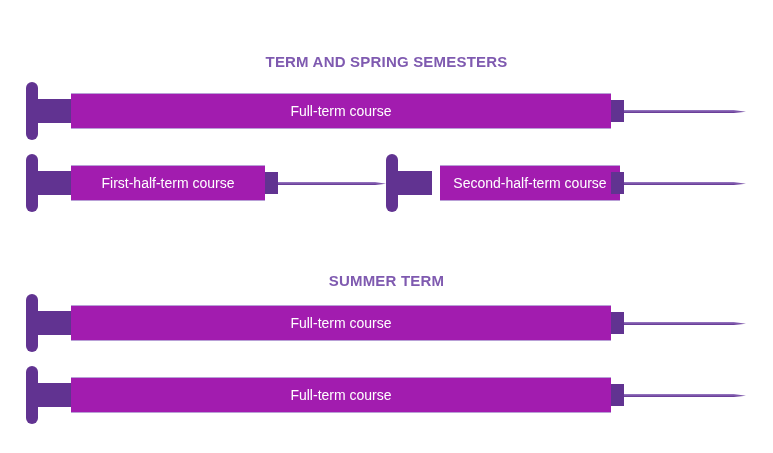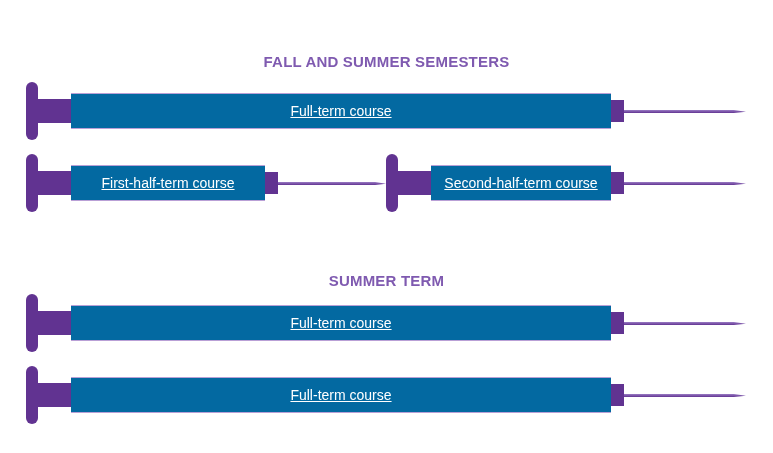--- a/index.html
+++ b/index.html
@@ -1,28 +1,28 @@
 <!DOCTYPE html>
 <html><head>
   <meta charset="utf-8">
   <style>
     html, body { margin: 0; padding: 0; background: #ffffff; }
     body { width: 773px; height: 453px; position: relative; overflow: hidden; font-family: "Liberation Sans", sans-serif; }
     .heading { position: absolute; left: 0; width: 773px; text-align: center; color: #7f5ab0; font-weight: bold; font-size: 15px; letter-spacing: 0.2px; }
     .syringe { position: absolute; height: 58px; }
     .syringe .handle { position: absolute; left: 0; top: 0; width: 12px; height: 58px; background: #613391; border-radius: 6px; }
     .syringe .stem { position: absolute; left: 10px; top: 17px; width: 36px; height: 24px; background: #613391; }
-    .syringe .barrel { position: absolute; top: 12px; height: 34px; background: #0369a1; color: #ffffff; font-size: 14px; display: flex; align-items: center; justify-content: center; box-shadow: 0 1px 0 #b9a0d6, 0 -1px 0 #b9a0d6; text-decoration: underline; }
+    .syringe .barrel { position: absolute; top: 12px; height: 34px; background: #a21caf; color: #ffffff; font-size: 14px; display: flex; align-items: center; justify-content: center; box-shadow: 0 1px 0 #b9a0d6, 0 -1px 0 #b9a0d6; }
     .syringe .tip { position: absolute; top: 18px; width: 13px; height: 22px; background: #613391; }
     .syringe .needle { position: absolute; top: 28px; height: 3px; background: linear-gradient(to bottom, #9a7cc4, #613391); clip-path: polygon(0 0, 90% 0, 100% 60%, 90% 100%, 0 100%); }
   </style>
 </head>
 <body>
 
-<div class="heading" style="top:53px;">FALL AND SUMMER SEMESTERS</div>
+<div class="heading" style="top:53px;">TERM AND SPRING SEMESTERS</div>
 
 <div class="syringe" style="left:26px; top:82px; width:720px;">
   <div class="handle"></div>
   <div class="stem"></div>
   <div class="barrel" style="left:45px; width:540px;">
     <span>Full-term course</span>
   </div>
   <div class="tip" style="left:585px;"></div>
   <div class="needle" style="left:598px; width:122px;"></div>
 </div>
@@ -33,21 +33,21 @@
   <div class="barrel" style="left:45px; width:194px;">
     <span>First-half-term course</span>
   </div>
   <div class="tip" style="left:239px;"></div>
   <div class="needle" style="left:252px; width:108px;"></div>
 </div>
 
 <div class="syringe" style="left:386px; top:154px; width:360px;">
   <div class="handle"></div>
   <div class="stem"></div>
-  <div class="barrel" style="left:45px; width:180px;">
+  <div class="barrel" style="left:54px; width:180px;">
     <span>Second-half-term course</span>
   </div>
   <div class="tip" style="left:225px;"></div>
   <div class="needle" style="left:238px; width:122px;"></div>
 </div>
 
 <div class="heading" style="top:265px;margin-top:7px;">SUMMER TERM</div>
 
 <div class="syringe" style="left:26px; top:294px; width:720px;">
   <div class="handle"></div>

